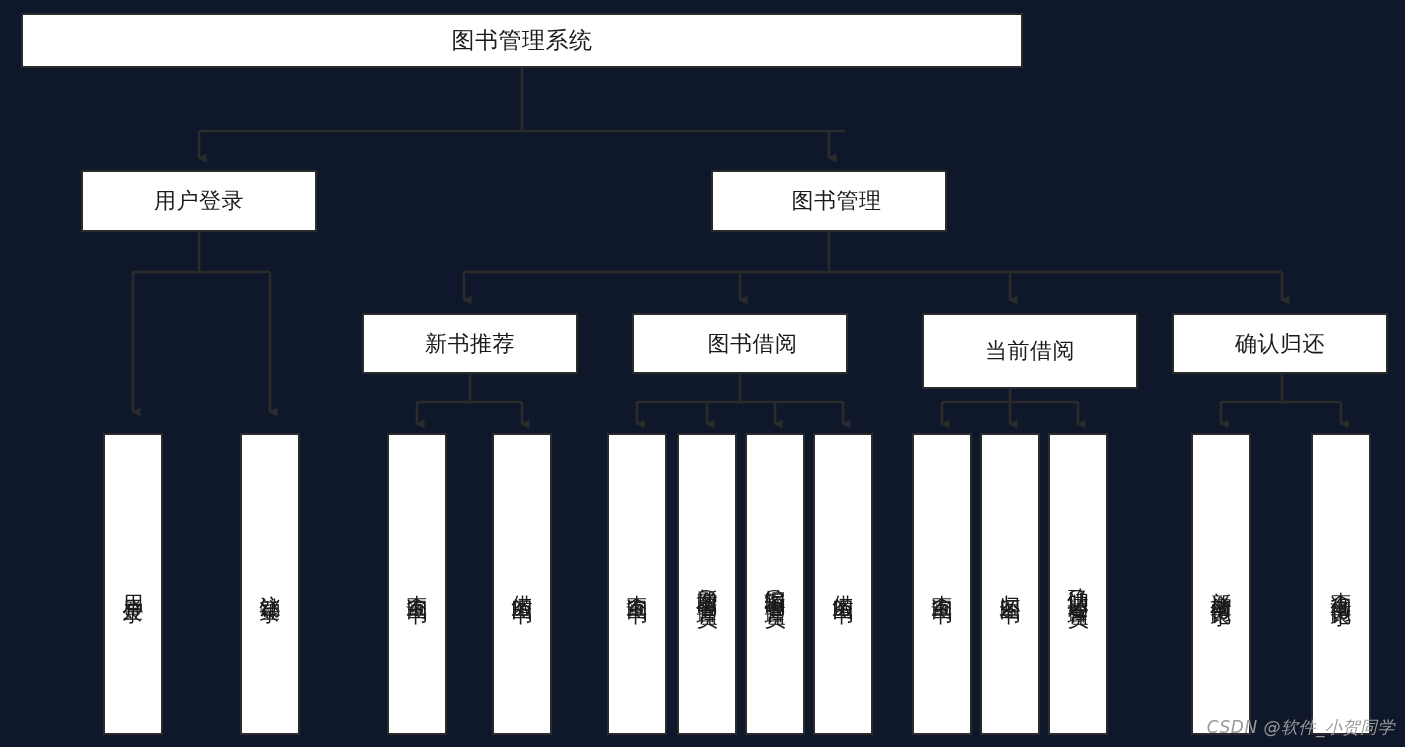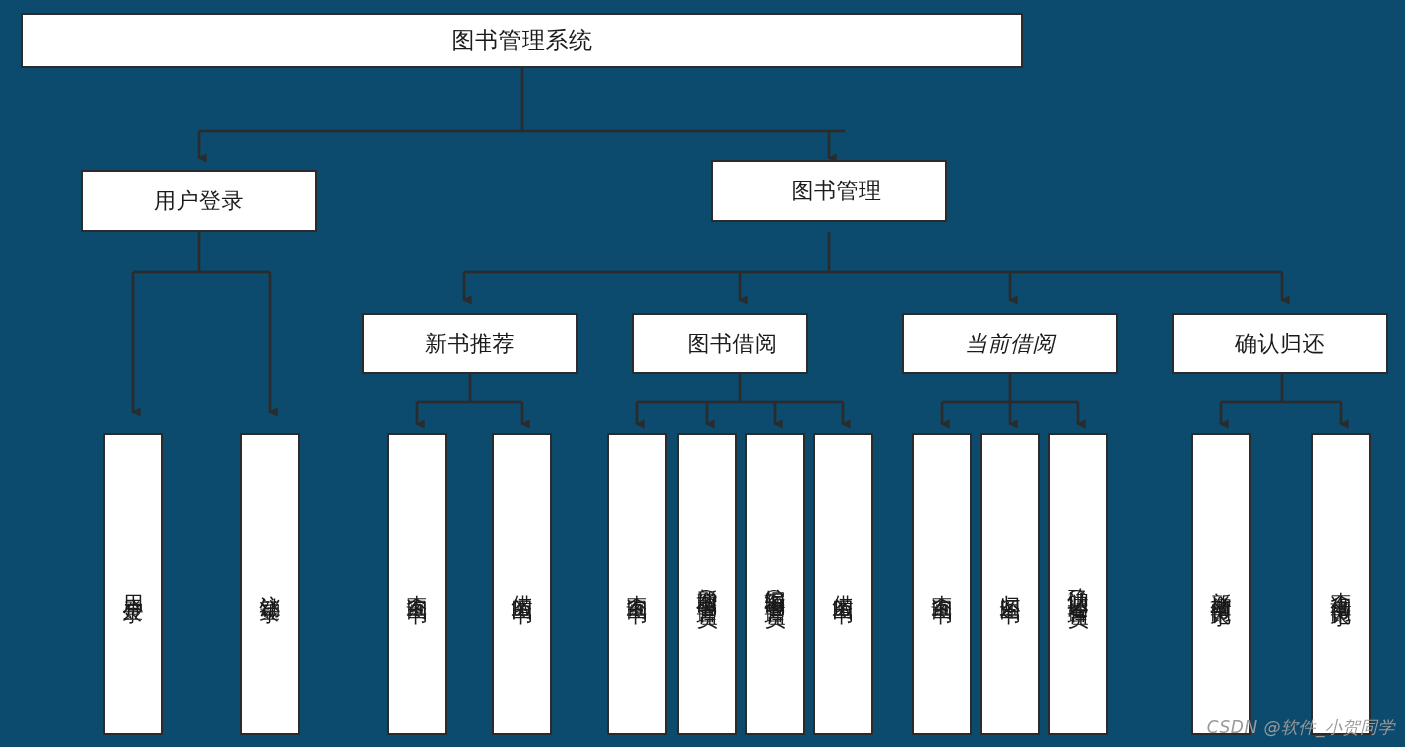--- a/index.html
+++ b/index.html
@@ -8,21 +8,21 @@
     padding: 0;
     background: #ffffff;
   }
   body {
     font-family: "DejaVu Sans", "Liberation Sans", sans-serif;
   }
   #canvas {
     position: relative;
     width: 1405px;
     height: 747px;
-    background: #0c4a6e;
+    background: #0f172a;
     overflow: hidden;
   }
   svg#edges {
     position: absolute;
     left: 0;
     top: 0;
     width: 1405px;
     height: 747px;
     pointer-events: none;
   }
@@ -132,31 +132,31 @@
     </g>
   </svg>
 
   <div class="node h root" style="left:21px; top:13px; width:1002px; height:55px;">
     <span class="lbl">图书管理系统</span>
   </div>
 
   <div class="node h" style="left:81px; top:170px; width:236px; height:62px;">
     <span class="lbl">用户登录</span>
   </div>
-  <div class="node h" style="left:711px; top:160px; width:236px; height:62px;padding-left:15px;">
+  <div class="node h" style="left:711px; top:170px; width:236px; height:62px;padding-left:15px;">
     <span class="lbl">图书管理</span>
   </div>
 
   <div class="node h" style="left:362px; top:313px; width:216px; height:61px;">
     <span class="lbl">新书推荐</span>
   </div>
-  <div class="node h" style="left:632px; top:313px; width:176px; height:61px;padding-left:25px;">
+  <div class="node h" style="left:632px; top:313px; width:216px; height:61px;padding-left:25px;">
     <span class="lbl">图书借阅</span>
   </div>
-  <div class="node h" style="left:902px; top:313px; width:216px; height:61px;font-style:italic;">
+  <div class="node h" style="left:922px; top:313px; width:216px; height:76px;">
     <span class="lbl">当前借阅</span>
   </div>
   <div class="node h" style="left:1172px; top:313px; width:216px; height:61px;">
     <span class="lbl">确认归还</span>
   </div>
 
   <div class="node v" style="left:103px; top:433px; width:60px; height:302px;">
     <span class="lbl">用户登录</span>
   </div>
   <div class="node v" style="left:240px; top:433px; width:60px; height:302px;">

